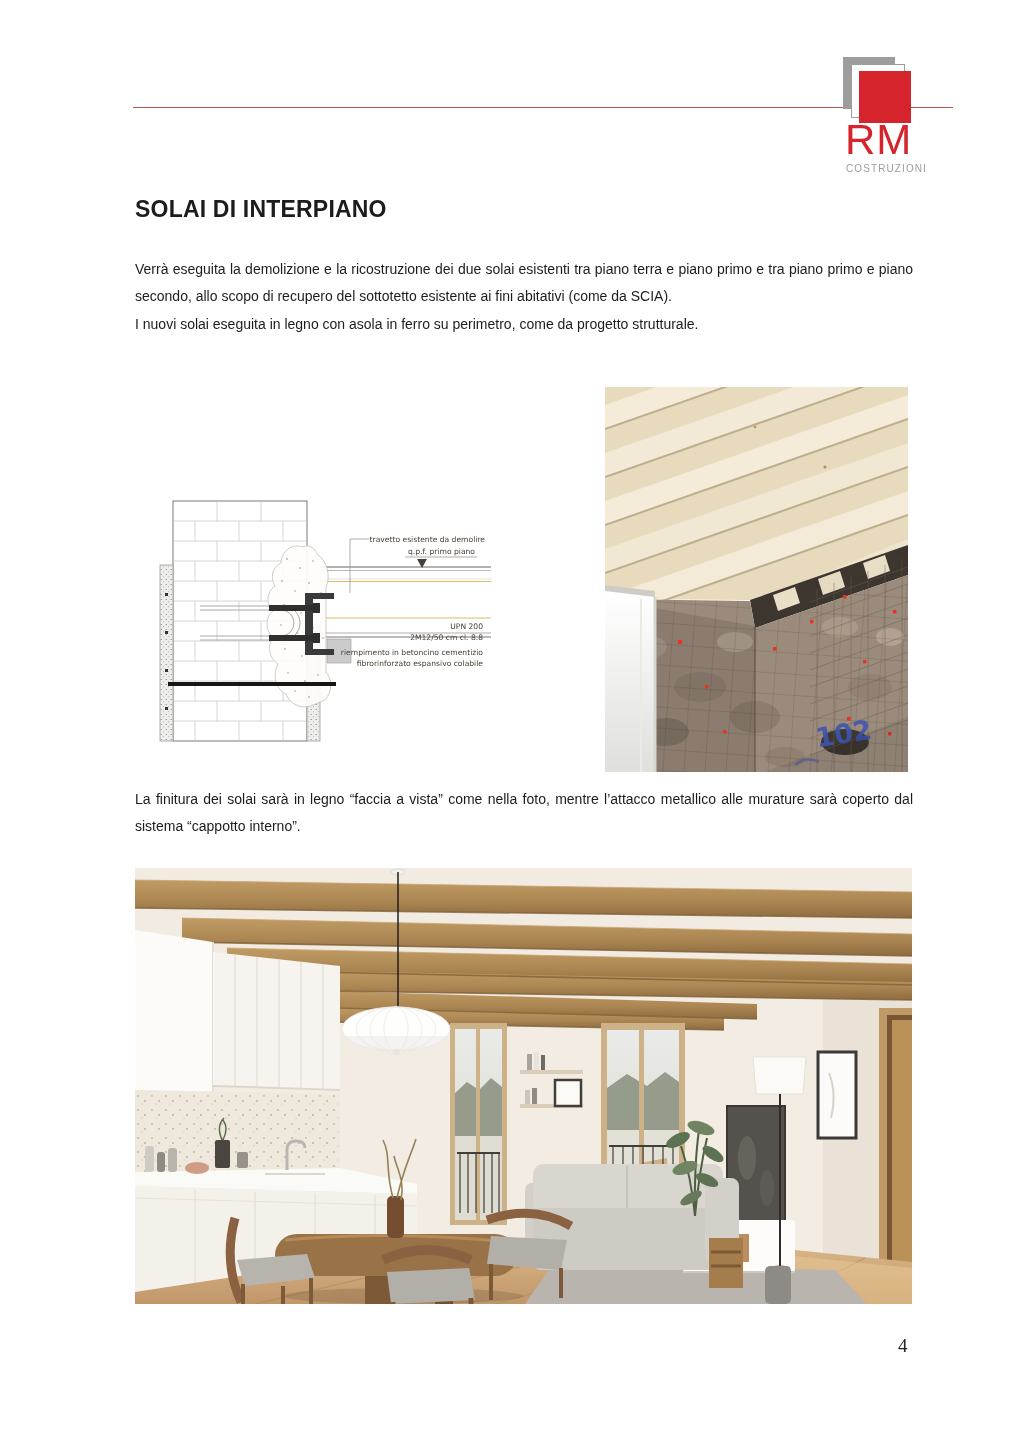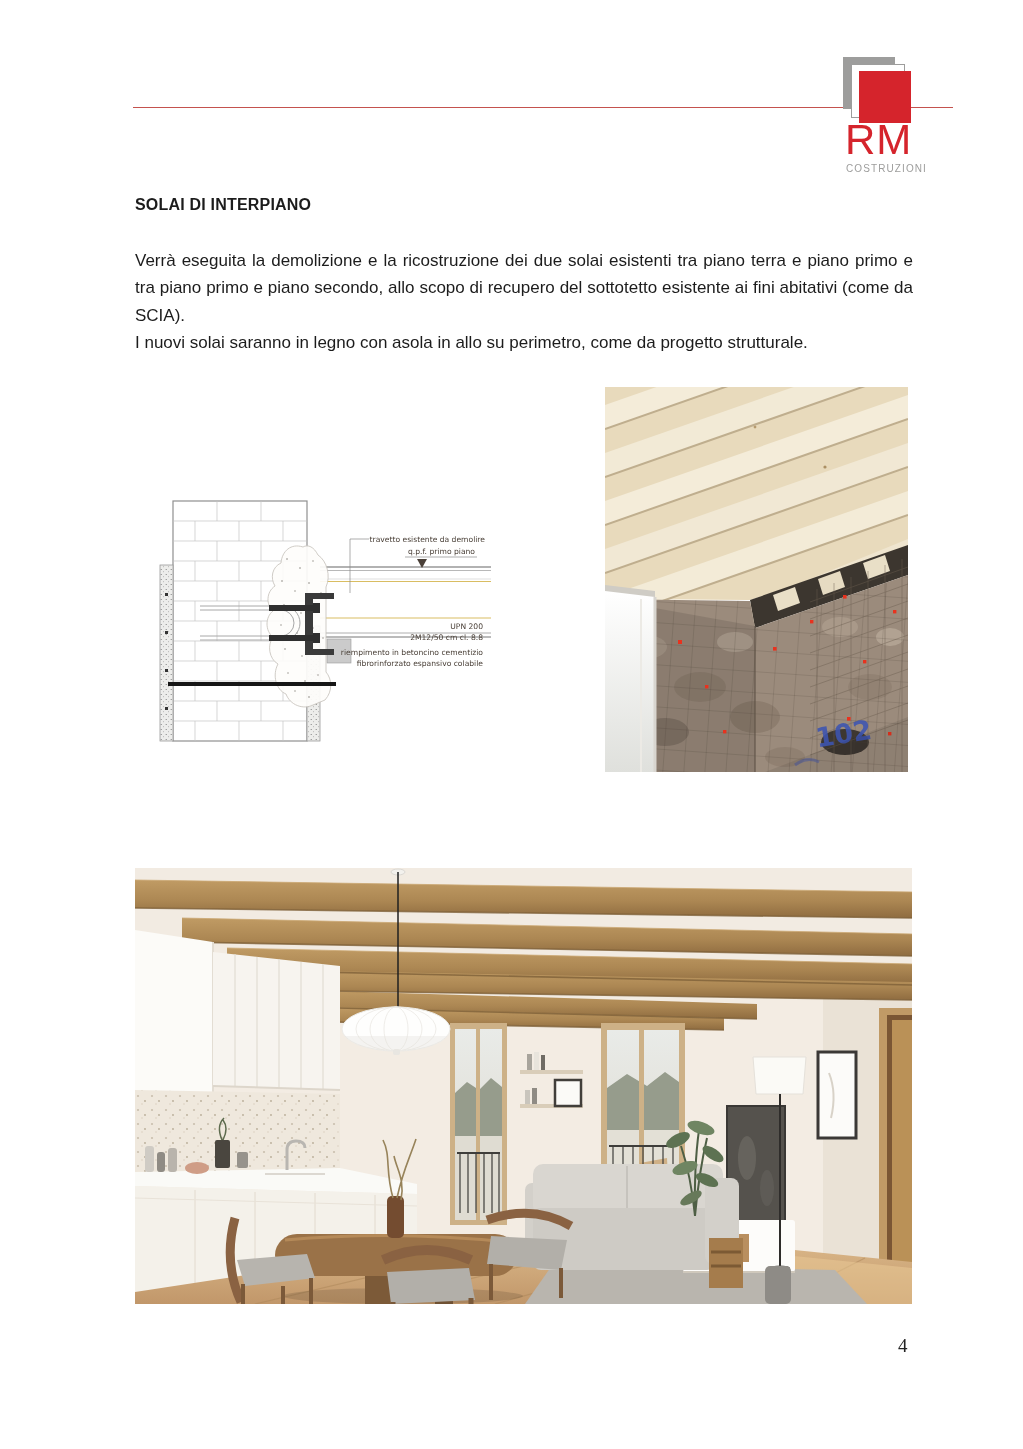--- a/index.html
+++ b/index.html
@@ -12,22 +12,22 @@
   #header-rule{position:absolute; left:133px; top:107px; width:820px; height:1.4px; background:#c4524e;}
   #logo{position:absolute; left:840px; top:55px; width:80px; height:130px;}
   .sq{position:absolute; width:52px; height:52px;}
   #sq-gray{left:3px; top:2px; background:#9d9d9c;}
   #sq-white{left:11px; top:9px; background:#ffffff; border:1px solid #9d9d9c;}
   #sq-red{left:19px; top:16px; background:#d5242c;}
   #logo-initials{position:absolute; left:5px; top:64px; font-size:42px; font-weight:500; letter-spacing:1px; color:#d5242c; line-height:1;text-align:center;}
   #logo-subtitle{position:absolute; left:6px; top:108px; font-size:10px; letter-spacing:1.1px; color:#9d9d9c;}
   
   #content{position:absolute; left:135px; top:196px; width:778px;}
-  #page-title{font-size:16px; font-weight:bold; margin:0 0 33px 0; letter-spacing:.2px;}
-  .para{font-size:17px; line-height:27.4px; text-align:justify; margin:0;}
+  #page-title{font-size:23px; font-weight:bold; margin:0 0 33px 0; letter-spacing:.2px;}
+  .para{font-size:14px; line-height:27.4px; text-align:justify; margin:0;}
   #paragraph-3{position:absolute; left:135px; top:786px; width:778px;}
   
   #detail-drawing{position:absolute; left:155px; top:493px; width:340px; height:250px;}
   #site-photo{position:absolute; left:605px; top:387px; width:303px; height:385px;}
   #interior-photo{position:absolute; left:135px; top:868px; width:777px; height:436px;}
   
   #page-number{position:absolute; left:898px; top:1335px; font-family:"Liberation Serif", serif; font-size:19px; color:#222;}
   svg{display:block;}
   .dwg-label{font-family:"DejaVu Sans", sans-serif; font-size:7.6px; fill:#4a4038;}
 </style>
@@ -41,21 +41,21 @@
     <div id="sq-gray" class="sq"></div>
     <div id="sq-white" class="sq"></div>
     <div id="sq-red" class="sq"></div>
     <div id="logo-initials">RM</div>
     <div id="logo-subtitle">COSTRUZIONI</div>
   </div>
 
   <div id="content">
     <h1 id="page-title">SOLAI DI INTERPIANO</h1>
     <p class="para">Verrà eseguita la demolizione e la ricostruzione dei due solai esistenti tra piano terra e piano primo e tra piano primo e piano secondo, allo scopo di recupero del sottotetto esistente ai fini abitativi (come da SCIA).</p>
-    <p class="para">I nuovi solai saranno in legno con asola in allo su perimetro, come da progetto strutturale.</p>
+    <p class="para">I nuovi solai eseguita in legno con asola in ferro su perimetro, come da progetto strutturale.</p>
   </div>
 
   <div id="detail-drawing">
     <svg viewBox="0 0 340 250" width="340" height="250">
       <defs>
         <pattern id="stipple" width="5" height="5" patternUnits="userSpaceOnUse">
           <rect width="5" height="5" fill="#ededeb"></rect>
           <circle cx="1.2" cy="1.5" r="0.55" fill="#6f6f6f"></circle>
           <circle cx="3.6" cy="3.8" r="0.45" fill="#8a8a8a"></circle>
         </pattern>
@@ -230,20 +230,21 @@
         <polygon points="0,198 50,204 50,212 0,206" fill="#cfccc5"></polygon>
         <polygon points="0,204 50,210 50,385 0,385" fill="url(#wing)"></polygon>
         <path d="M50 210 V385" stroke="#d8d5cf" stroke-width="3"></path>
         <path d="M36 212 V385" stroke="#eceae5" stroke-width="2"></path>
       </g>
 
       <polygon points="160,385 303,330 303,385" fill="#000000" opacity="0.08"></polygon>
     </svg>
   </div>
 
+  <p class="para" id="paragraph-3">La finitura dei solai sarà in legno “faccia a vista” come nella foto, mentre l’attacco metallico alle murature sarà coperto dal sistema “cappotto interno”.</p>
 
   <div id="interior-photo">
     <svg viewBox="0 0 777 436" width="777" height="436">
       <defs>
         <linearGradient id="beamg" x1="0" y1="0" x2="0" y2="1">
           <stop offset="0" stop-color="#c09b64"></stop>
             <stop offset="0.55" stop-color="#ac8753"></stop>
             <stop offset="1" stop-color="#8f6c40"></stop>
         </linearGradient>
         <linearGradient id="floorg" x1="0" y1="0" x2="0" y2="1">

